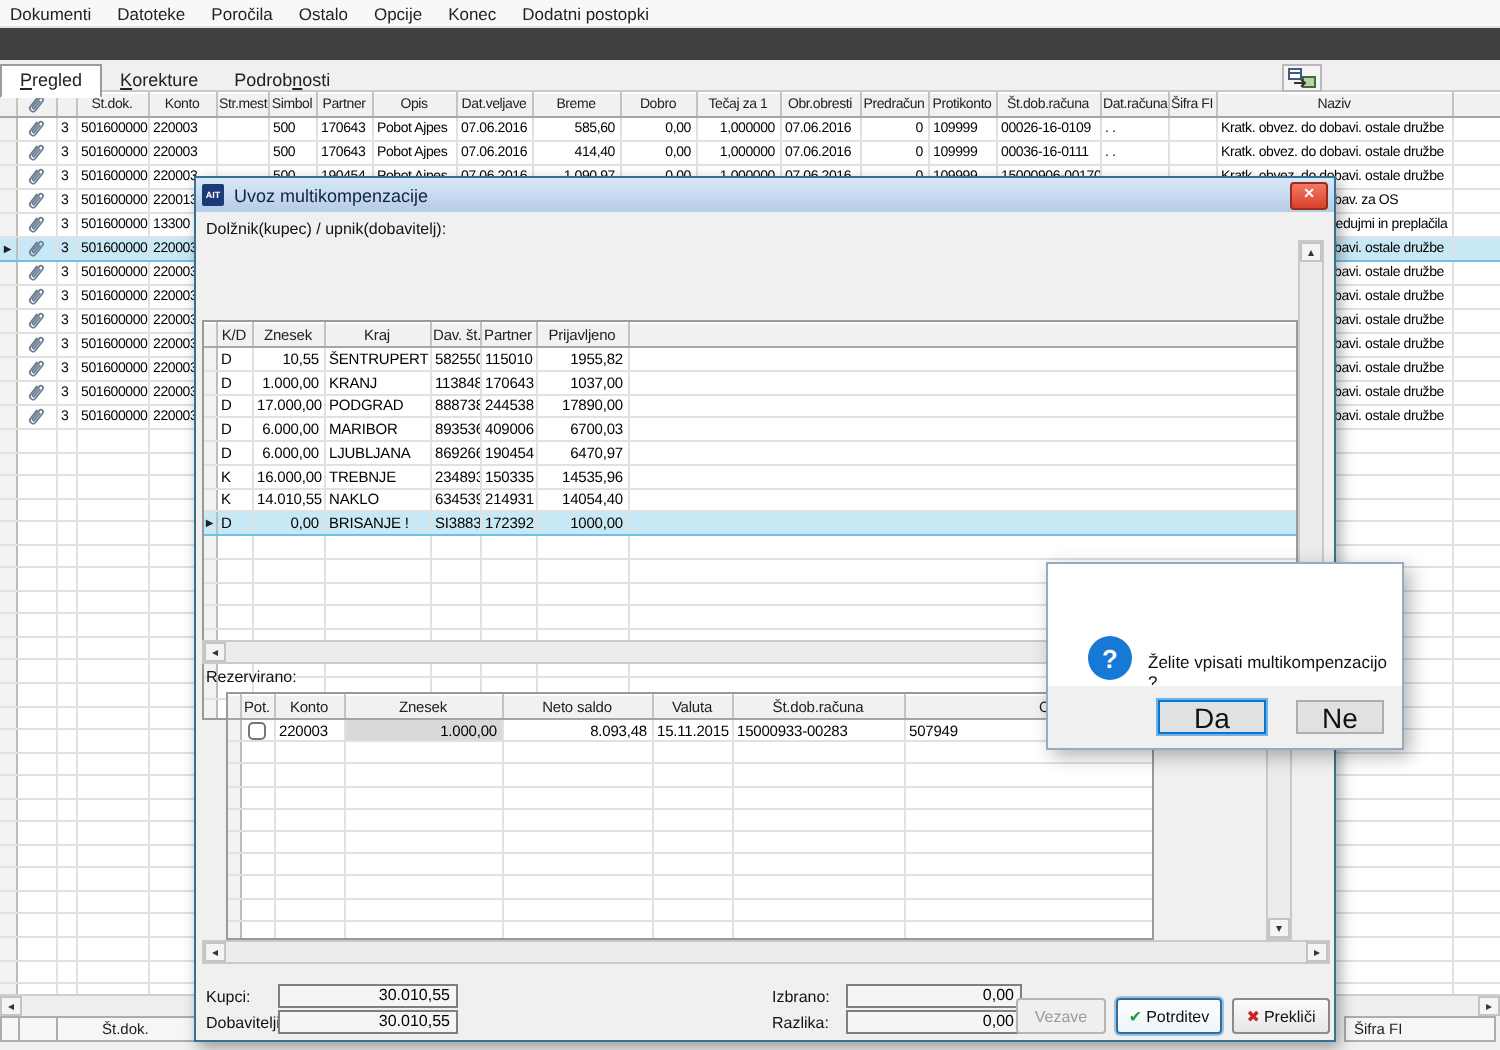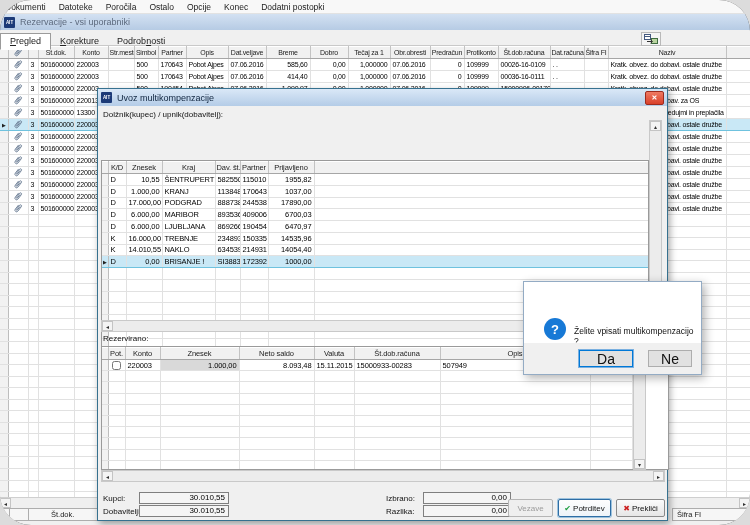--- a/index.html
+++ b/index.html
@@ -1,17 +1,17 @@
 <!DOCTYPE html>
 <html><head>
 <meta charset="utf-8">
 <style>
   html,body{margin:0;padding:0;background:#dcdcdc;}
   .screen{position:relative;width:750px;height:525px;background:#404040;overflow:hidden;
-          font-family:"Liberation Sans",sans-serif;color:#111;border-radius:31px;}
+          font-family:"Liberation Sans",sans-serif;color:#111;}
   
   .menubar{position:absolute;left:0;top:0;width:750px;height:14px;background:#f8f8f8;
            border-bottom:1px solid #e2e2e2;display:flex;align-items:center;gap:13px;
            padding:0 5px;font-size:8.5px;color:#222;box-sizing:border-box;}
   .menu-item{cursor:default;}
   
   .titlebar{position:absolute;left:0;top:14px;width:750px;height:16px;
             background:linear-gradient(#d3e1f2,#b6cbe4);display:flex;align-items:center;
             gap:5px;padding:0 4px;box-sizing:border-box;}
   .ttext{font-size:9px;color:#5d6a7e;}
@@ -110,24 +110,20 @@
   <div class="menubar">
       <span class="menu-item">Dokumenti</span>
       <span class="menu-item">Datoteke</span>
       <span class="menu-item">Poročila</span>
       <span class="menu-item">Ostalo</span>
       <span class="menu-item">Opcije</span>
       <span class="menu-item">Konec</span>
       <span class="menu-item">Dodatni postopki</span>
     </div>
 
-  <div class="titlebar">
-    <span class="appicon">AIT</span>
-    <span class="ttext">Rezervacije - vsi uporabniki</span>
-  </div>
 
   <div class="tabstrip">
     <span id="tabs"><span class="tab active"><u>P</u>regled</span><span class="tab"><u>K</u>orekture</span><span class="tab">Podrob<u>n</u>osti</span></span>
     <span class="tool">
       <svg width="14" height="10" viewBox="0 0 14 10">
         <rect x="0.5" y="0.5" width="6" height="5" fill="#fff" stroke="#44597f"></rect>
         <line x1="0.5" y1="2.5" x2="6.5" y2="2.5" stroke="#44597f"></line>
         <rect x="7.5" y="4.5" width="6" height="5" fill="#b9d4a0" stroke="#3f6b3f"></rect>
         <path d="M3 7.5 H8 M6.5 5.8 L8.5 7.5 L6.5 9.2" stroke="#333" fill="none"></path>
       </svg>
@@ -1302,21 +1298,21 @@
       <span class="arr top">▴</span>
       <span class="arr bottom">▾</span>
     </div>
     <div class="hsb" style="left:3px;top:231px;width:548px;">
       <span class="arr left">◂</span>
       <span class="arr right">▸</span>
     </div>
 
     <div class="dlabel" style="left:5px;top:245px;">Rezervirano:</div>
 
-    <div class="tablebox" style="left:3px;top:257px;width:568px;height:124px;">
+    <div class="tablebox" style="left:15px;top:257px;width:464px;height:124px;">
       <table class="grid" id="lower-grid">
         <colgroup>
           <col style="width:6px">
             <col style="width:17px">
             <col style="width:35px">
             <col style="width:79px">
           <col style="width:75px">
             <col style="width:40px">
             <col style="width:86px">
             <col style="width:150px">

